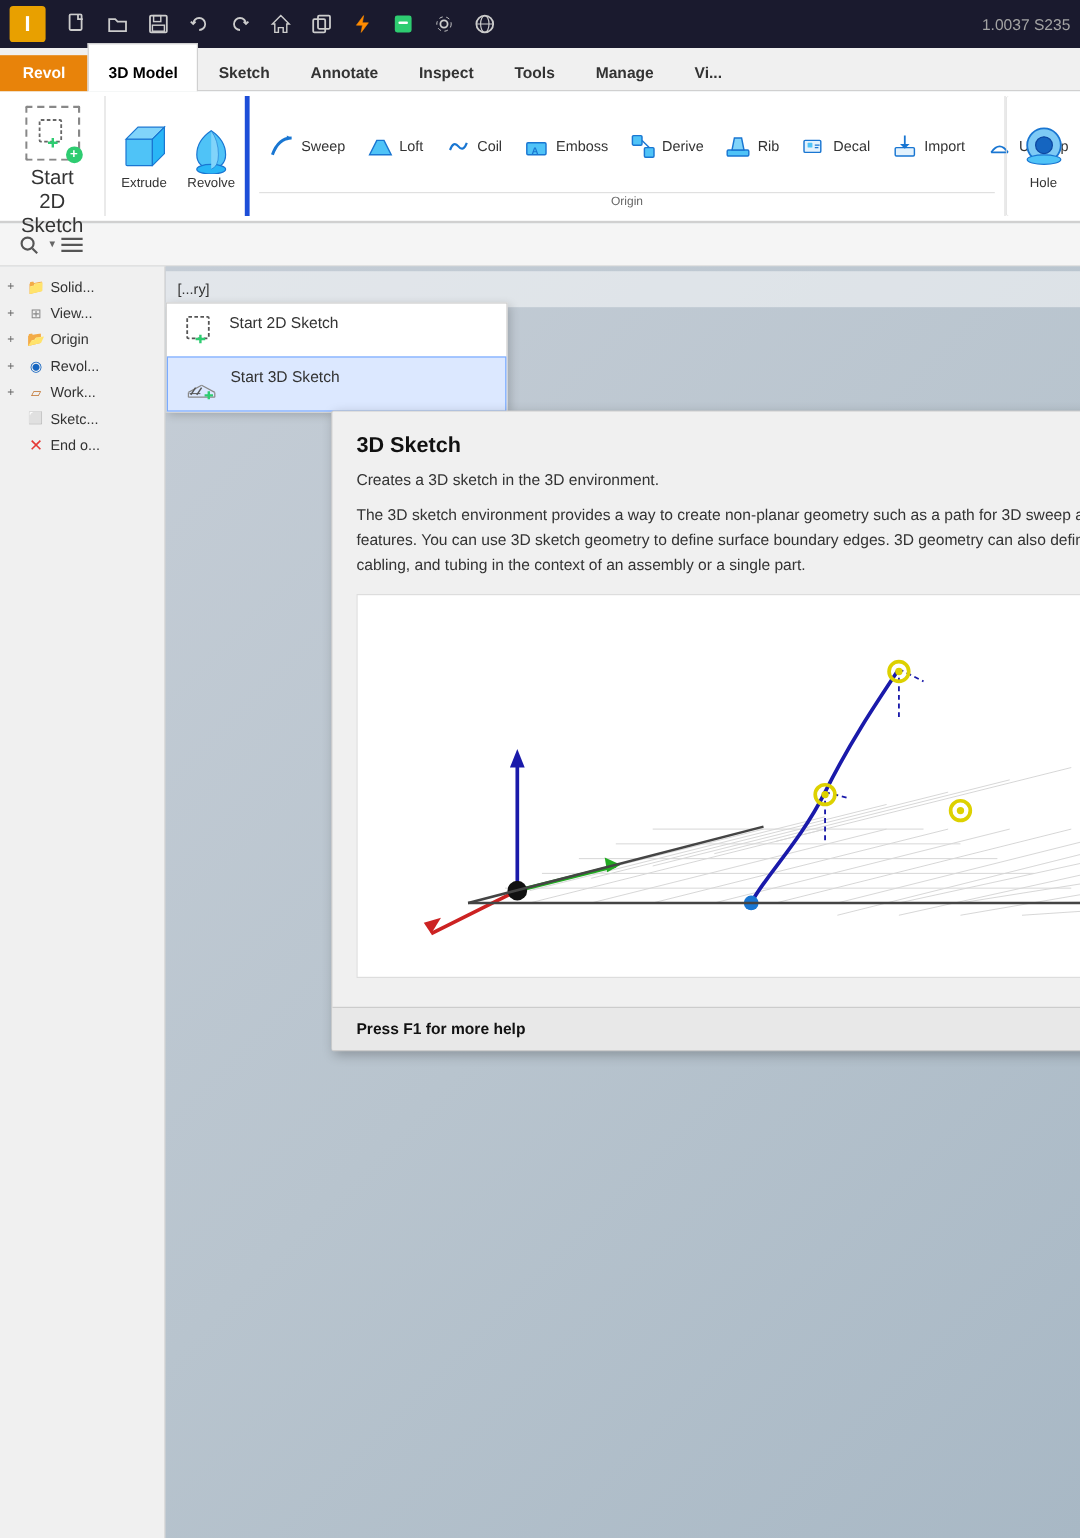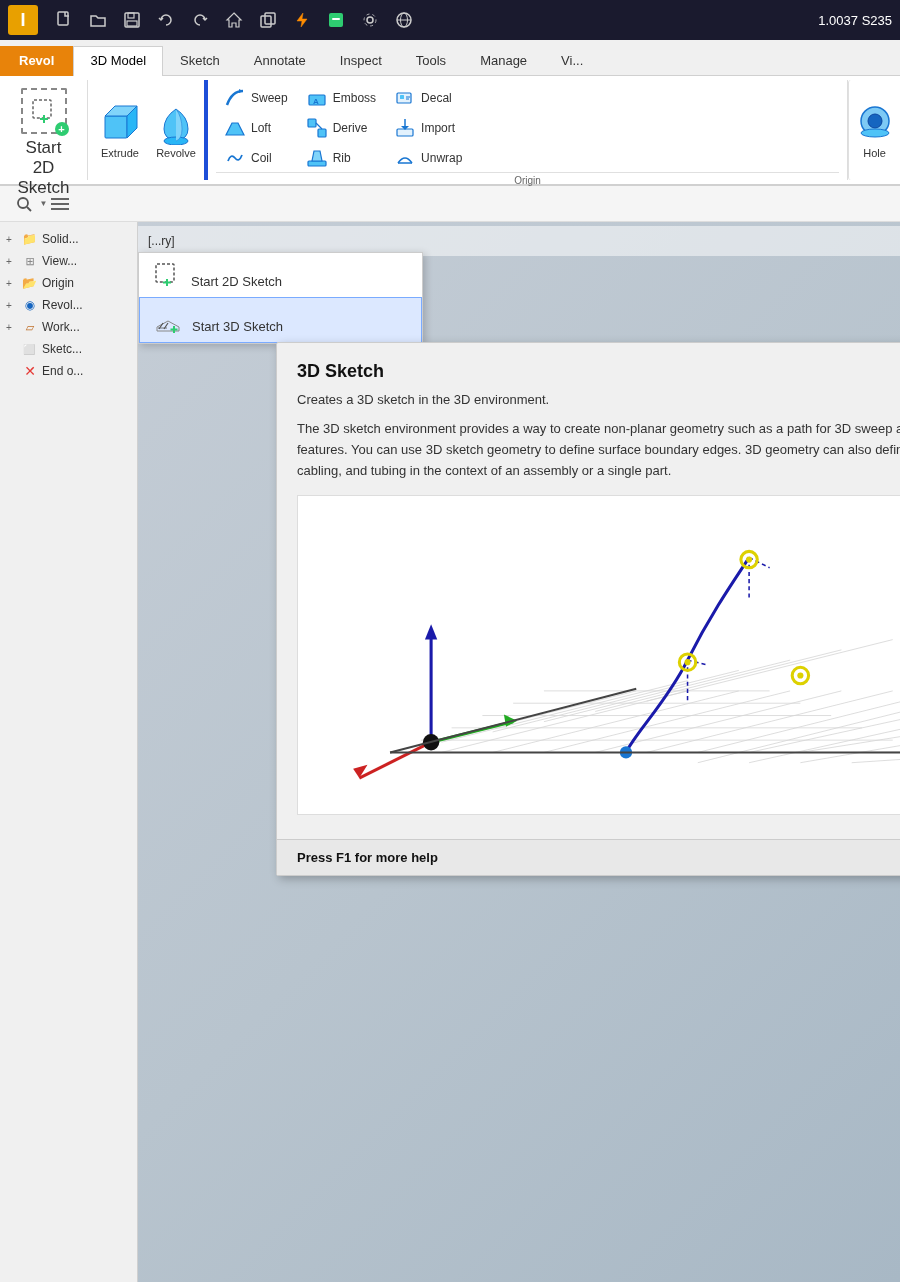--- a/index.html
+++ b/index.html
@@ -38,42 +38,43 @@
     .title-icon-btn {
       width: 28px; height: 28px;
       display: flex; align-items: center; justify-content: center;
       color: #ccc;
       font-size: 14px;
       cursor: pointer;
       border-radius: 3px;
     }
     .title-right {
       margin-left: auto;
-      color: #ffffff;
+      color: #a3a3a3;
       font-size: 13px;
     }
 
     
     .ribbon-tabs {
       height: 36px;
       background: #f0f0f0;
       display: flex;
       align-items: flex-end;
       border-bottom: 1px solid #d0d0d0;
       padding-left: 0;
     }
     .tab {
-      padding: 6px 16px 8px 16px;
+      padding: 16px 16px 8px 16px;
       cursor: pointer;
       font-size: 13px;
       color: #333;
       border: 1px solid transparent;
       border-bottom: none;
       position: relative;
       top: 1px;
+      font-weight: bold;
     }
     .tab.active {
       background: white;
       border-color: #d0d0d0;
       border-bottom-color: white;
       color: #000;
     }
     .tab.file-tab {
       background: #e8830a;
       color: white;
@@ -140,21 +141,20 @@
     }
     .ribbon-btn-label {
       font-size: 11px;
       color: #333;
       text-align: center;
     }
 
     
     .ribbon-col {
       display: flex;
-      flex-direction: column;
       justify-content: space-evenly;
       gap: 2px;
     }
     .ribbon-btn-small {
       display: flex;
       align-items: center;
       gap: 5px;
       padding: 3px 8px;
       cursor: pointer;
       border-radius: 3px;
@@ -254,21 +254,21 @@
       top: 0;
       left: 0;
       width: 285px;
       background: white;
       border: 1px solid #ccc;
       box-shadow: 2px 2px 8px rgba(0,0,0,0.2);
       z-index: 100;
     }
     .dropdown-item {
       display: flex;
-      align-items: flex-end;
+      align-items: flex-start;
       gap: 10px;
       padding: 8px 14px;
       cursor: pointer;
       font-size: 13px;
       color: #333;
     }
     .dropdown-item.selected {
       background: #dce8ff;
       border: 1px solid #7aabff;
     }
@@ -587,21 +587,21 @@
                 <line x1="4" y1="16" x2="18" y2="16" stroke="#1976d2" stroke-width="1.5"></line>
               </svg>
           </div>
           <span>Unwrap</span>
         </div>
       </div>
     </div>
     <div class="ribbon-group-label">Origin</div>
   </div>
 
-  <div class="hole-btn" style="width:52px;">
+  <div class="hole-btn" style="width:62px;">
     <svg width="44" height="44" viewBox="0 0 44 44">
       <ellipse cx="22" cy="20" rx="14" ry="14" fill="#7ecaf5" stroke="#1976d2" stroke-width="1.5"></ellipse>
       <ellipse cx="22" cy="20" rx="7" ry="7" fill="#1565c0" stroke="#0d47a1" stroke-width="1"></ellipse>
       <ellipse cx="22" cy="32" rx="14" ry="4" fill="#4fc3f7" stroke="#1976d2" stroke-width="1"></ellipse>
     </svg>
     <div class="ribbon-btn-label">Hole</div>
   </div>
 </div>
 
 <div class="search-bar">

